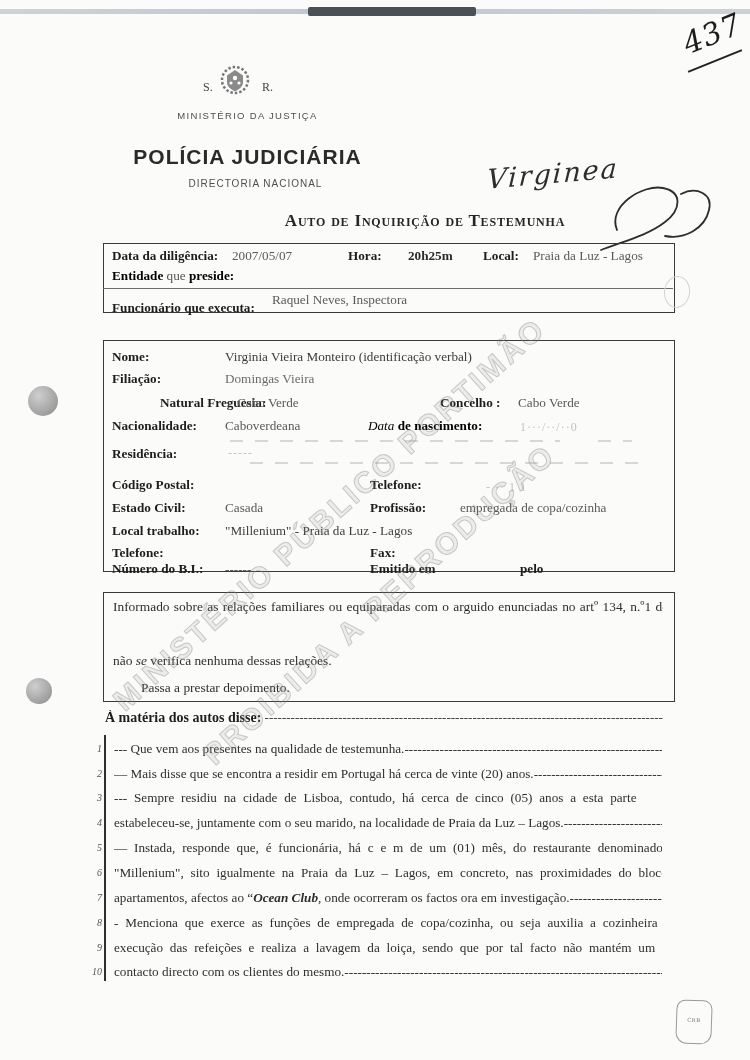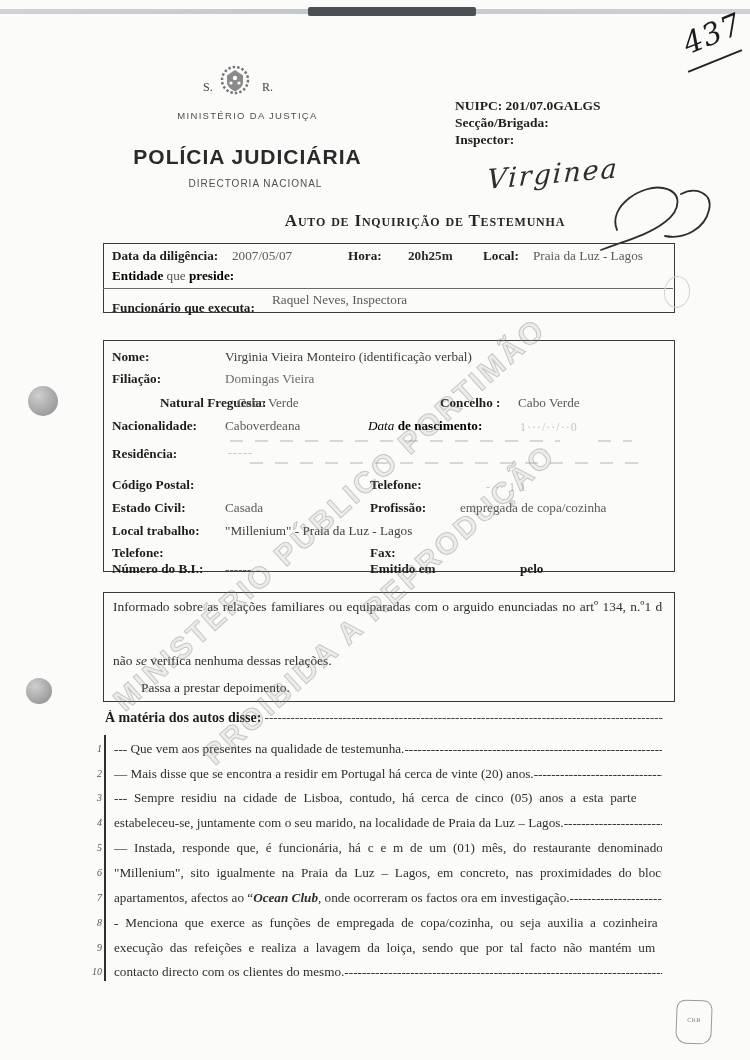--- a/index.html
+++ b/index.html
@@ -86,25 +86,20 @@
       <circle cx="15" cy="21" r="1.6" fill="#fff"></circle>
       <circle cx="23" cy="21" r="1.6" fill="#fff"></circle>
     </svg>
   </span>
   <span class="emblem-r">R.</span>
 
   <div class="ministry">MINISTÉRIO DA JUSTIÇA</div>
   <div class="police">POLÍCIA JUDICIÁRIA</div>
   <div class="directorate">DIRECTORIA NACIONAL</div>
 
-  <div class="refblock">
-    <div>NUIPC: 201/07.0GALGS</div>
-    <div>Secção/Brigada:</div>
-    <div>Inspector:</div>
-  </div>
 
   <div class="hand-name">Virginea</div>
   <span class="sig">
     <svg width="140" height="75" viewBox="0 0 140 75">
       <path d="M32 52 C22 28 58 6 78 10 C98 14 96 32 80 44 C62 58 36 64 16 72" stroke="#2d2d2d" fill="none" stroke-width="1.8" stroke-linecap="round"></path>
       <path d="M96 16 C112 8 128 16 124 32 C120 50 100 62 80 58" stroke="#2d2d2d" fill="none" stroke-width="1.8" stroke-linecap="round"></path>
     </svg>
   </span>
 
   <div class="doc-title">Auto de Inquirição de Testemunha</div>

